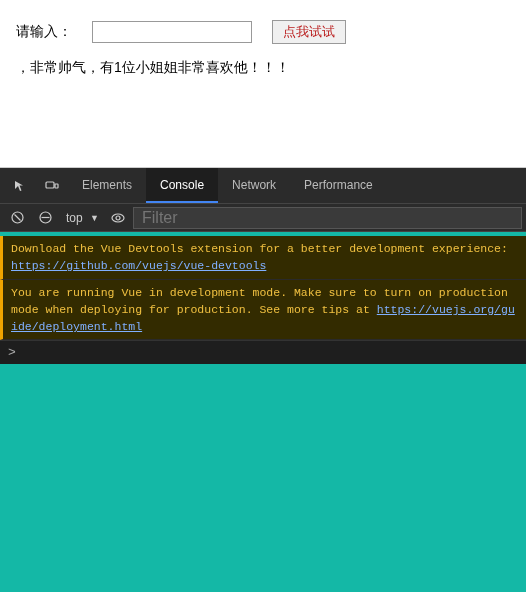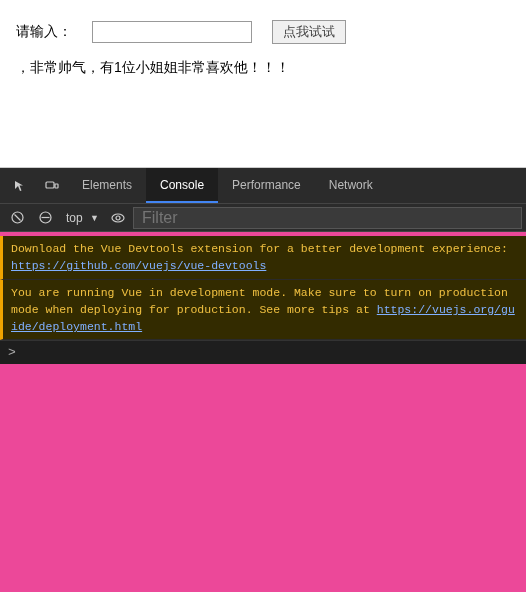--- a/index.html
+++ b/index.html
@@ -28,21 +28,21 @@
       font-size: 13px;
       width: 160px;
       height: 22px;
     }
     .try-button {
       background: #f0f0f0;
       border: 1px solid #999;
       padding: 2px 10px;
       font-size: 13px;
       cursor: pointer;
-      color: #404040;
+      color: #b91c1c;
     }
     .page-text {
       font-size: 14px;
       color: #000;
       line-height: 1.6;
     }
 
     
     .devtools {
       background: #1e1e1e;
@@ -161,21 +161,21 @@
       border: 1px solid #555;
       color: #ccc;
       font-size: 16px;
       padding: 2px 8px;
       height: 22px;
     }
 
     
     .console-output {
       flex: 1;
-      background: #ec4899;
+      background: #14b8a6;
       overflow-y: auto;
       padding: 4px 0;
       font-family: 'Courier New', Courier, monospace;
       font-size: 11.5px;
     }
 
     .console-message {
       padding: 4px 8px;
       border-bottom: 1px solid #2a2a2a;
       color: #ccc;
@@ -252,24 +252,24 @@
     </button>
 
     <div class="devtools-tabs">
       <div class="devtools-tab">
         <span>Elements</span>
       </div>
       <div class="devtools-tab active">
         <span>Console</span>
       </div>
       <div class="devtools-tab">
-        <span>Performance</span>
+        <span>Network</span>
       </div>
       <div class="devtools-tab">
-        <span>Network</span>
+        <span>Performance</span>
       </div>
     </div>
   </div>
 
   <div class="console-toolbar">
     <button class="console-tool-btn" title="Clear console">
       <svg width="13" height="13" viewBox="0 0 13 13" fill="none">
         <circle cx="6.5" cy="6.5" r="5.5" stroke="#ccc" stroke-width="1.2"></circle>
         <line x1="3.5" y1="3.5" x2="9.5" y2="9.5" stroke="#ccc" stroke-width="1.2"></line>
       </svg>

